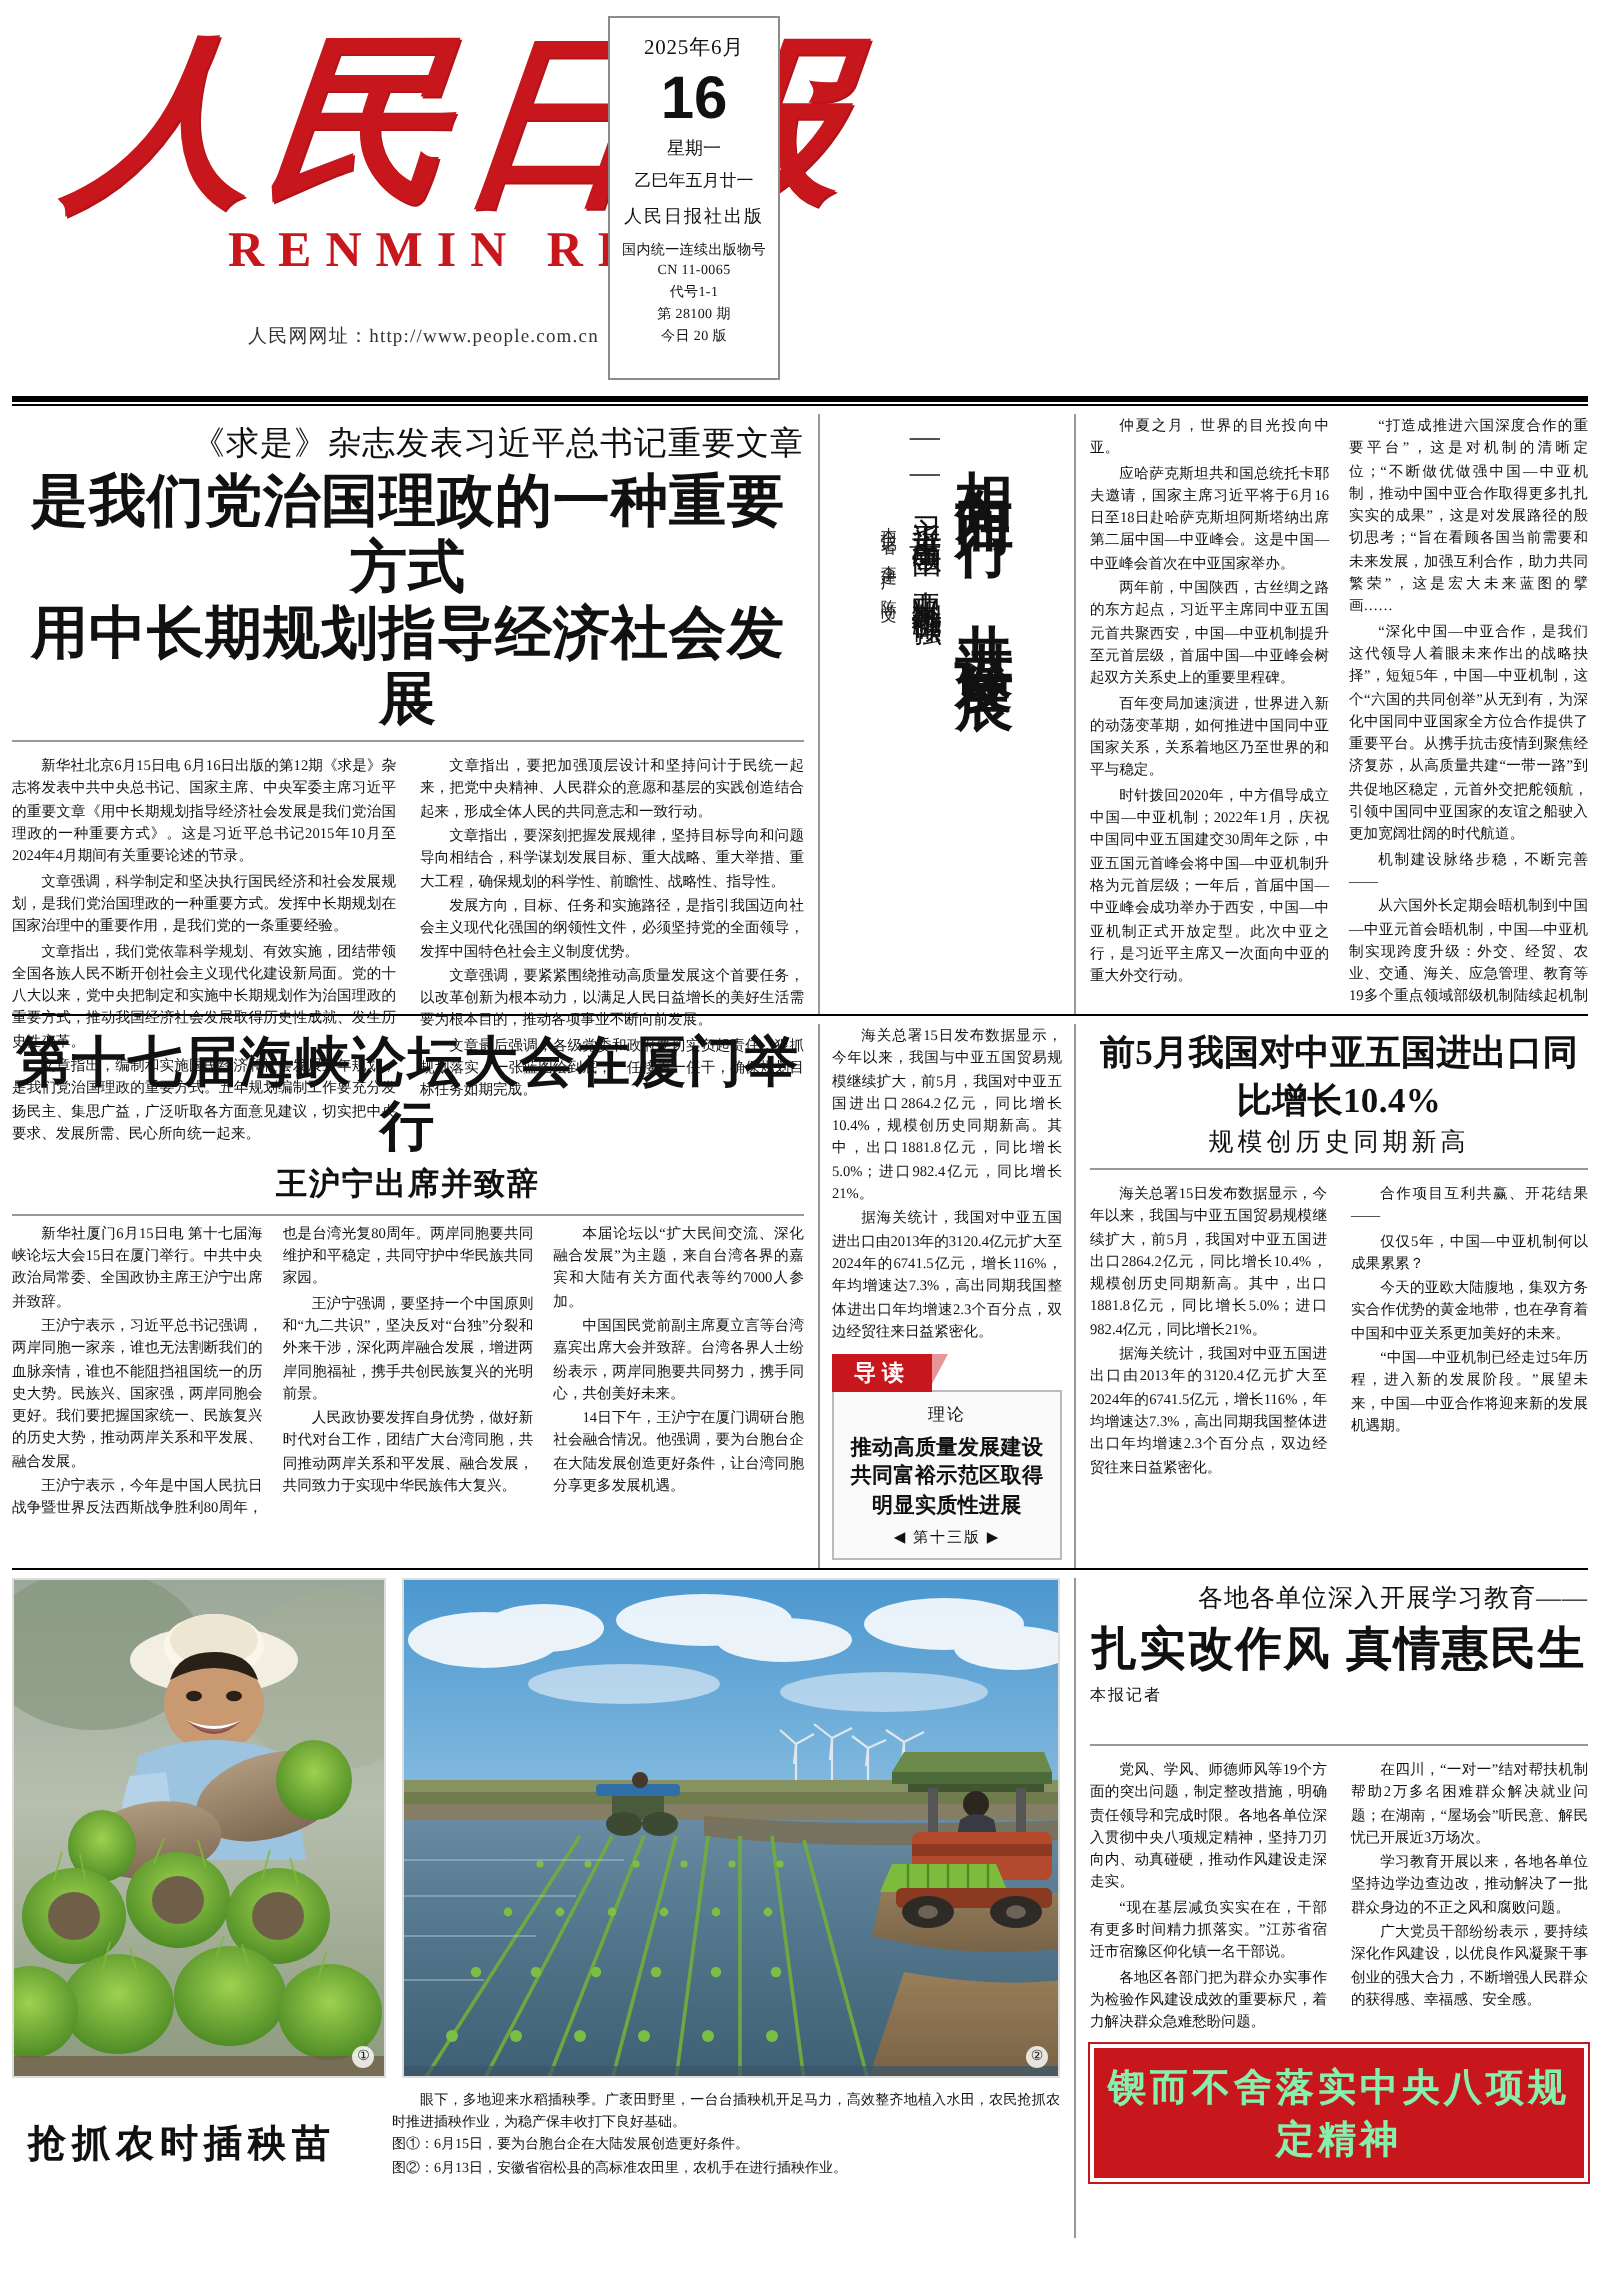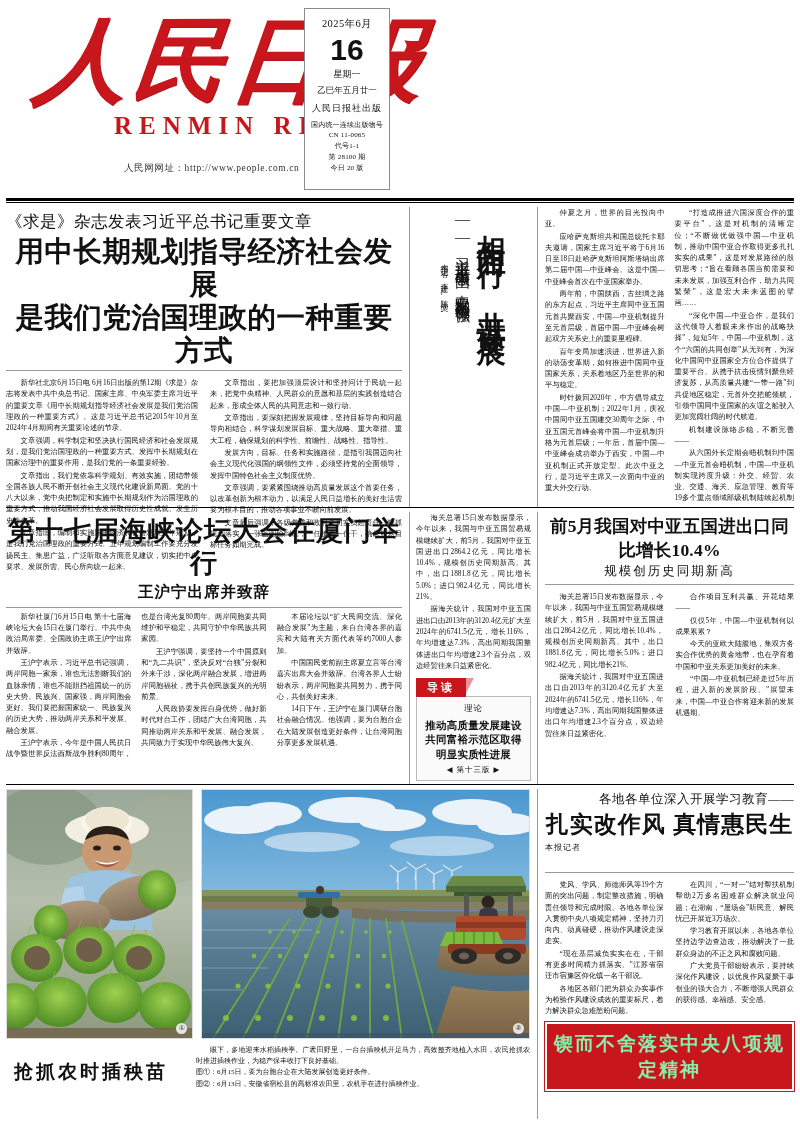--- a/index.html
+++ b/index.html
@@ -43,21 +43,21 @@
   .rule-thick{border-top:3px solid #000;margin:2px 0 1px;}
   .rule-thin{border-top:1px solid #000;margin:0 0 4px;}
   .rule-hair{border-top:1px solid #999;margin:3px 0;}
 
   
   .topblock{display:flex;height:300px;}
   .tb-left{width:404px;padding-right:7px;box-sizing:border-box;border-right:1px solid #999;}
   .tb-mid{width:128px;padding:0 6px;box-sizing:border-box;border-right:1px solid #999;}
   .tb-right{width:256px;padding-left:7px;box-sizing:border-box;display:flex;}
 
-  .kicker{font-size:16.5px;text-align:left;letter-spacing:.5px;margin:4px 0 2px;font-weight:500;}
+  .kicker{font-size:16.5px;text-align:right;letter-spacing:.5px;margin:4px 0 2px;font-weight:500;}
   .headline-main{
     font-family:"Liberation Sans","DejaVu Sans",sans-serif;
     font-weight:bold;font-size:28.5px;text-align:center;line-height:1.16;
     letter-spacing:.5px;
   }
   .cols2{column-count:2;column-gap:12px;column-rule:none;font-size:7.3px;line-height:1.55;text-align:justify;margin-top:6px;}
   .cols2 p{margin:0 0 1px;text-indent:2em;}
 
   
   .vwrap{display:flex;flex-direction:row-reverse;justify-content:center;height:100%;padding-top:4px;}
@@ -171,22 +171,22 @@
     </div>
   </div>
 
   <div class="rule-thick"></div>
   <div class="rule-thin"></div>
 
   <div class="topblock">
 
     <div class="tb-left">
       <div class="kicker">《求是》杂志发表习近平总书记重要文章</div>
+      <div class="headline-main">是我们党治国理政的一种重要方式</div>
       <div class="headline-main">用中长期规划指导经济社会发展</div>
-      <div class="headline-main">是我们党治国理政的一种重要方式</div>
       <div class="rule-hair"></div>
       <div class="cols2">
         <p>新华社北京6月15日电 6月16日出版的第12期《求是》杂志将发表中共中央总书记、国家主席、中央军委主席习近平的重要文章《用中长期规划指导经济社会发展是我们党治国理政的一种重要方式》。这是习近平总书记2015年10月至2024年4月期间有关重要论述的节录。</p>
         <p>文章强调，科学制定和坚决执行国民经济和社会发展规划，是我们党治国理政的一种重要方式。发挥中长期规划在国家治理中的重要作用，是我们党的一条重要经验。</p>
         <p>文章指出，我们党依靠科学规划、有效实施，团结带领全国各族人民不断开创社会主义现代化建设新局面。党的十八大以来，党中央把制定和实施中长期规划作为治国理政的重要方式，推动我国经济社会发展取得历史性成就、发生历史性变革。</p>
         <p>文章指出，编制和实施国民经济和社会发展五年规划，是我们党治国理政的重要方式。五年规划编制工作要充分发扬民主、集思广益，广泛听取各方面意见建议，切实把中央要求、发展所需、民心所向统一起来。</p>
         <p>文章指出，要把加强顶层设计和坚持问计于民统一起来，把党中央精神、人民群众的意愿和基层的实践创造结合起来，形成全体人民的共同意志和一致行动。</p>
         <p>文章指出，要深刻把握发展规律，坚持目标导向和问题导向相结合，科学谋划发展目标、重大战略、重大举措、重大工程，确保规划的科学性、前瞻性、战略性、指导性。</p>
         <p>发展方向，目标、任务和实施路径，是指引我国迈向社会主义现代化强国的纲领性文件，必须坚持党的全面领导，发挥中国特色社会主义制度优势。</p>
         <p>文章强调，要紧紧围绕推动高质量发展这个首要任务，以改革创新为根本动力，以满足人民日益增长的美好生活需要为根本目的，推动各项事业不断向前发展。</p>

